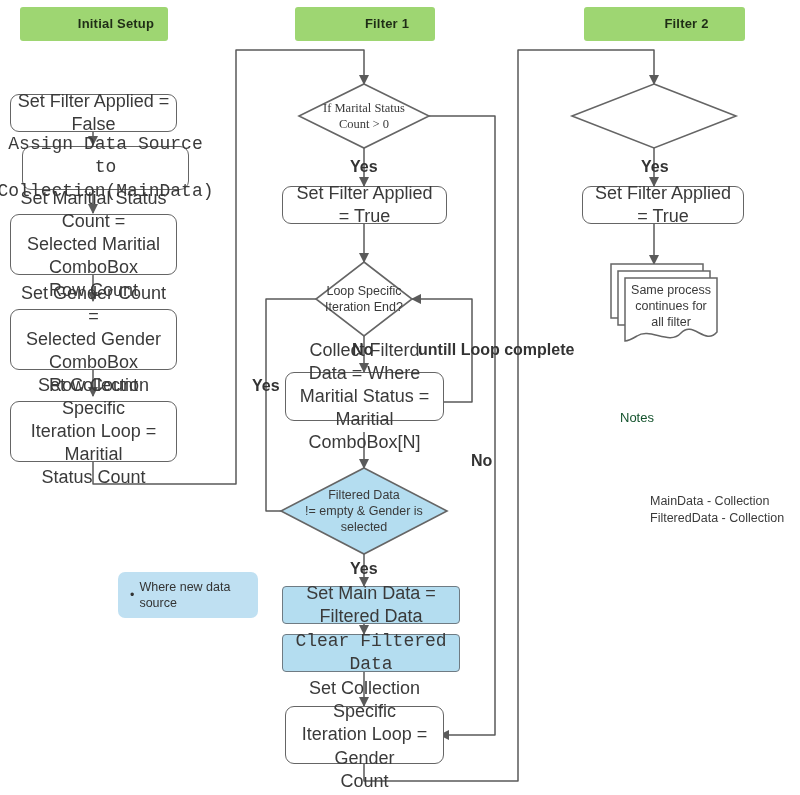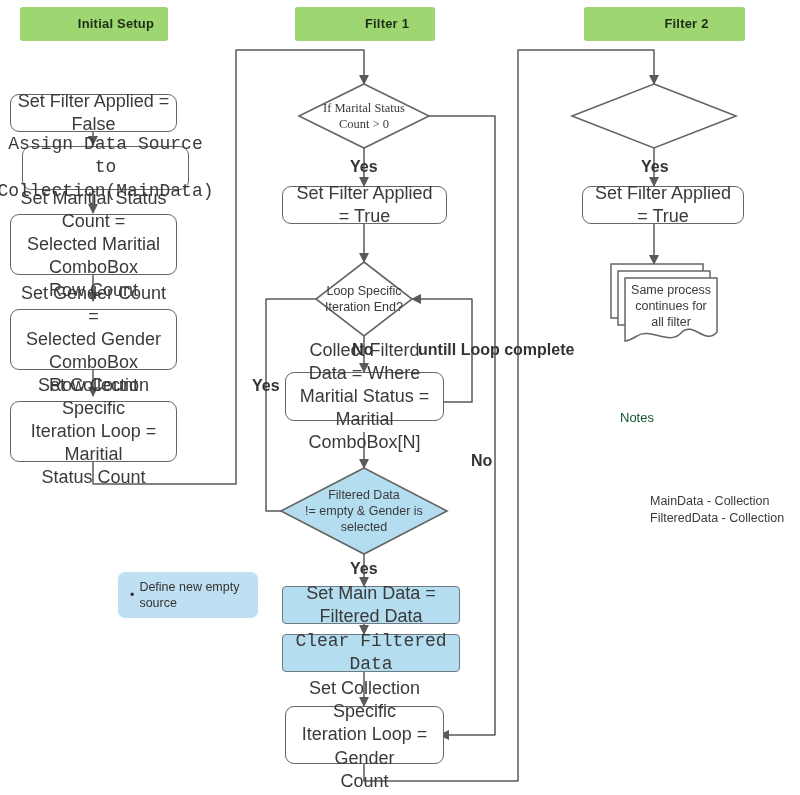--- a/index.html
+++ b/index.html
@@ -232,21 +232,21 @@
 
   <div class="edge-label" style="left:350px;top:158px;">Yes</div>
   <div class="edge-label" style="left:471px;top:452px;">No</div>
   <div class="edge-label" style="left:252px;top:377px;">Yes</div>
   <div class="edge-label" style="left:352px;top:341px;">No</div>
   <div class="edge-label" style="left:418px;top:341px;">untill Loop complete</div>
   <div class="edge-label" style="left:350px;top:560px;">Yes</div>
   <div class="edge-label" style="left:641px;top:158px;">Yes</div>
 
   <div class="node legend-box" style="left:118px;top:572px;width:140px;height:46px;">
-    <span class="bullet">•</span><span>Define new empty
+    <span class="bullet">•</span><span>Where new data
 source</span>
   </div>
 
   <div class="notes-title" style="left:620px;top:410px;">Notes</div>
   <div class="notes-line" style="left:650px;top:446px;margin-top:47px;">MainData - Collection
 FilteredData - Collection</div>
 
 </div>
 
 </body></html>

